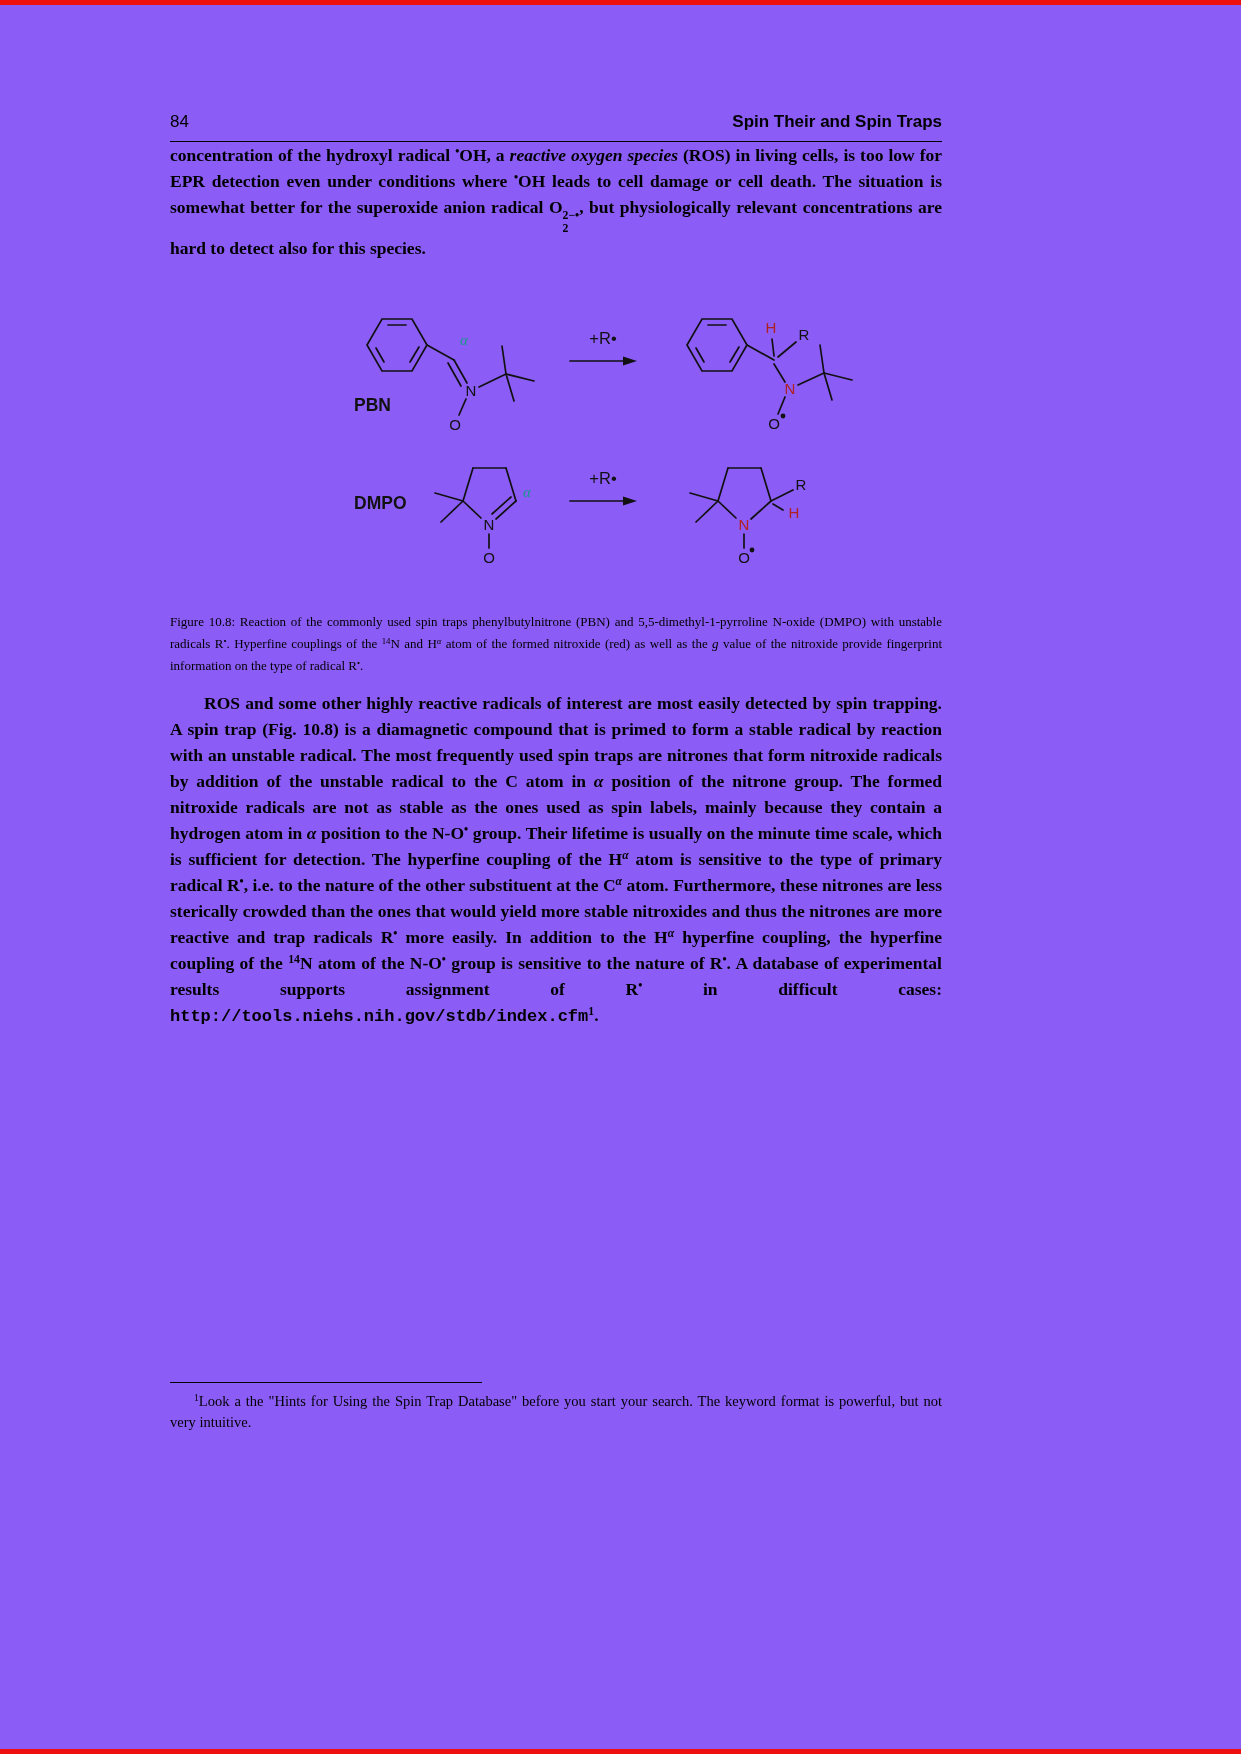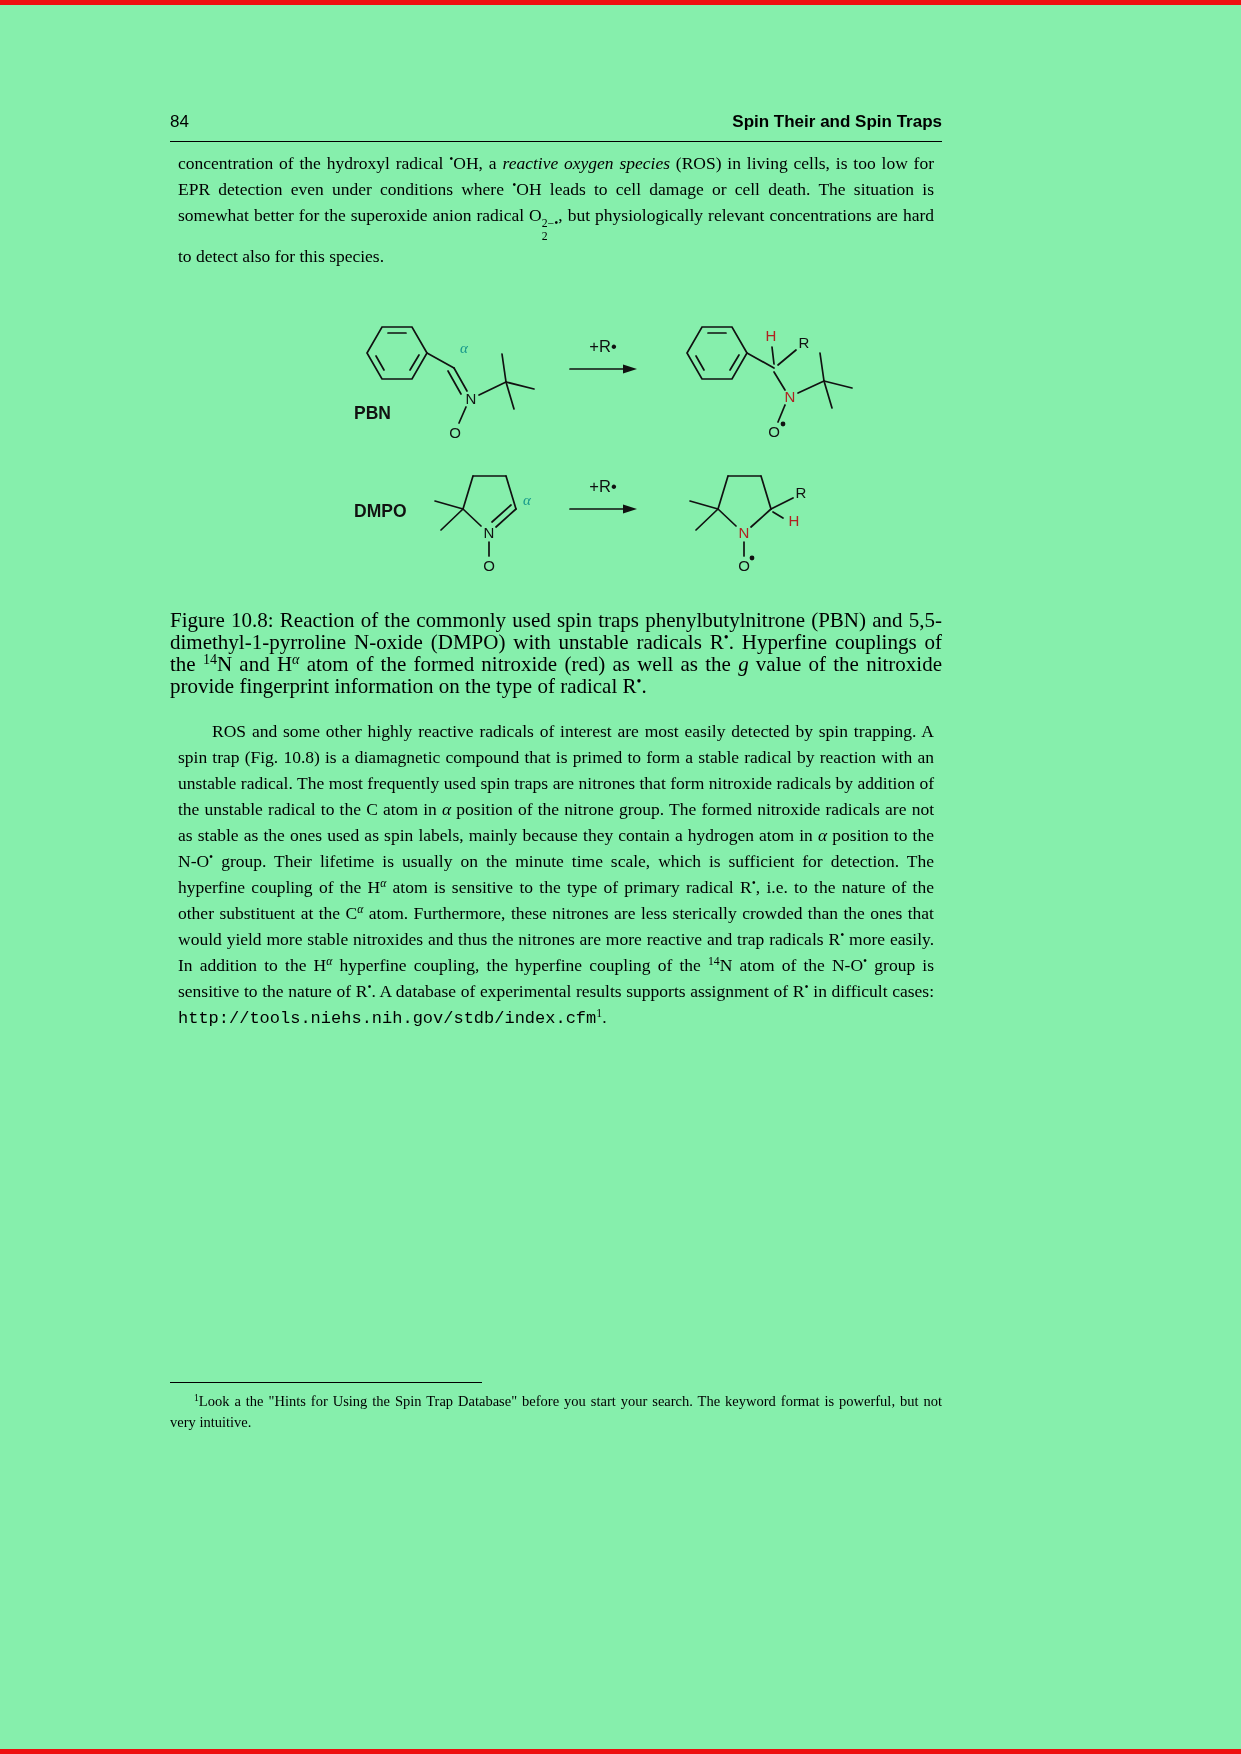--- a/index.html
+++ b/index.html
@@ -1,35 +1,35 @@
 <!DOCTYPE html>
 <html><head>
 <meta charset="utf-8">
 <style>
   html,body{margin:0;padding:0;background:#ffffff;}
-  .page{position:relative;width:1241px;height:1754px;background:#86efac;
+  .page{position:relative;width:1241px;height:1754px;background:#8b5cf6;
         font-family:"Liberation Serif",serif;color:#000;overflow:hidden;}
   .edge{position:absolute;left:0;width:1241px;height:5px;background:#ee0f0f;}
   .edge-top{top:0;}
   .edge-bottom{bottom:0;}
   .content{position:absolute;left:170px;top:112px;width:772px;}
   .header{display:flex;justify-content:space-between;align-items:baseline;
           border-bottom:1.4px solid #000;padding-bottom:9px;
           font-family:"Liberation Sans",sans-serif;font-size:17px;}
   .header .page-num{font-weight:400;}
   .header .title{font-weight:700;}
-  p.body{font-size:17.5px;line-height:26px;text-align:justify;margin:8px;}
+  p.body{font-size:17.5px;line-height:26px;text-align:justify;margin:0;font-weight:bold;}
   .p1{margin-top:24px;}
   .p2{margin-top:30px;text-indent:34px;}
   .sup{font-size:67%;vertical-align:0.48em;line-height:0;}
   .it{font-style:italic;}
   .mono{font-family:"Liberation Mono",monospace;font-size:17px;}
   .stack{display:inline-flex;flex-direction:column;align-items:flex-start;
          vertical-align:-0.55em;line-height:1.05;font-size:67%;}
-  .caption{margin-top:12px;font-size:21px;line-height:22px;text-align:justify;}
+  .caption{margin-top:22px;font-size:13px;line-height:22px;text-align:justify;}
   .figure{margin:36px 0 0 122px;}
   .footnote{position:absolute;left:170px;top:1382px;width:772px;
             font-size:14.5px;line-height:21px;}
   .footnote .rule{width:312px;border-top:1.3px solid #000;margin-bottom:8px;}
   .footnote p{margin:0;text-indent:24px;text-align:justify;}
   
   .bond{stroke:#111;stroke-width:1.7;stroke-linecap:round;fill:none;}
   .atom{font-family:"Liberation Sans",sans-serif;font-size:15px;fill:#111;}
   .atom-red{fill:#b02121;}
   .alpha-lbl{font-family:"Liberation Serif",serif;font-style:italic;

